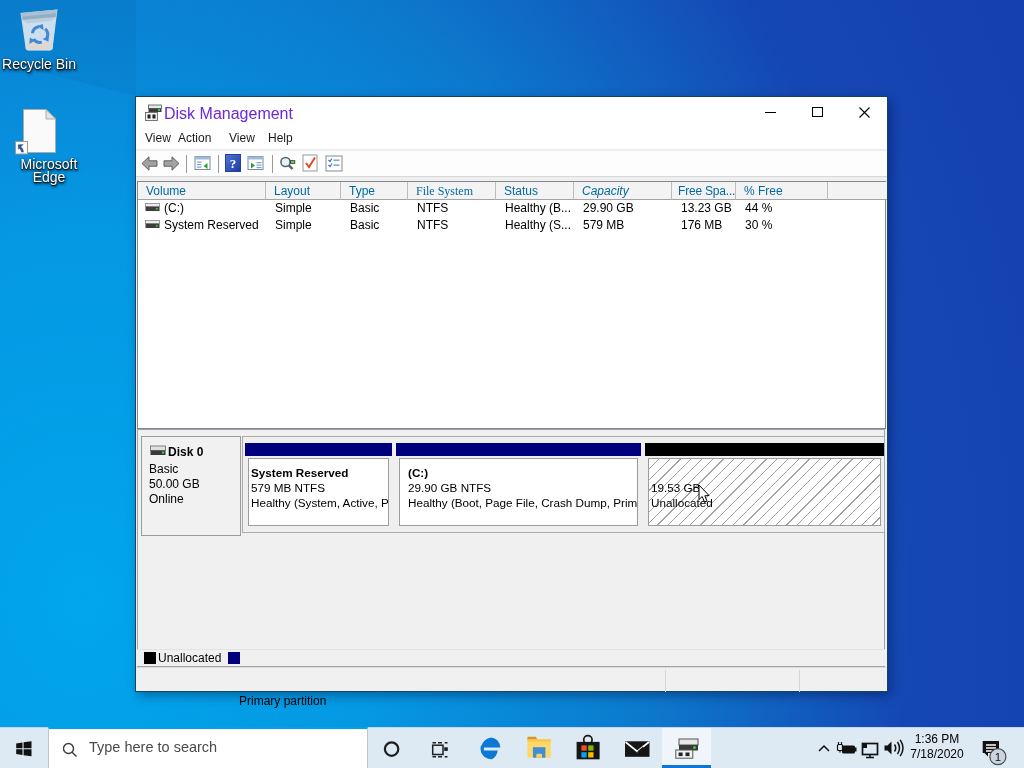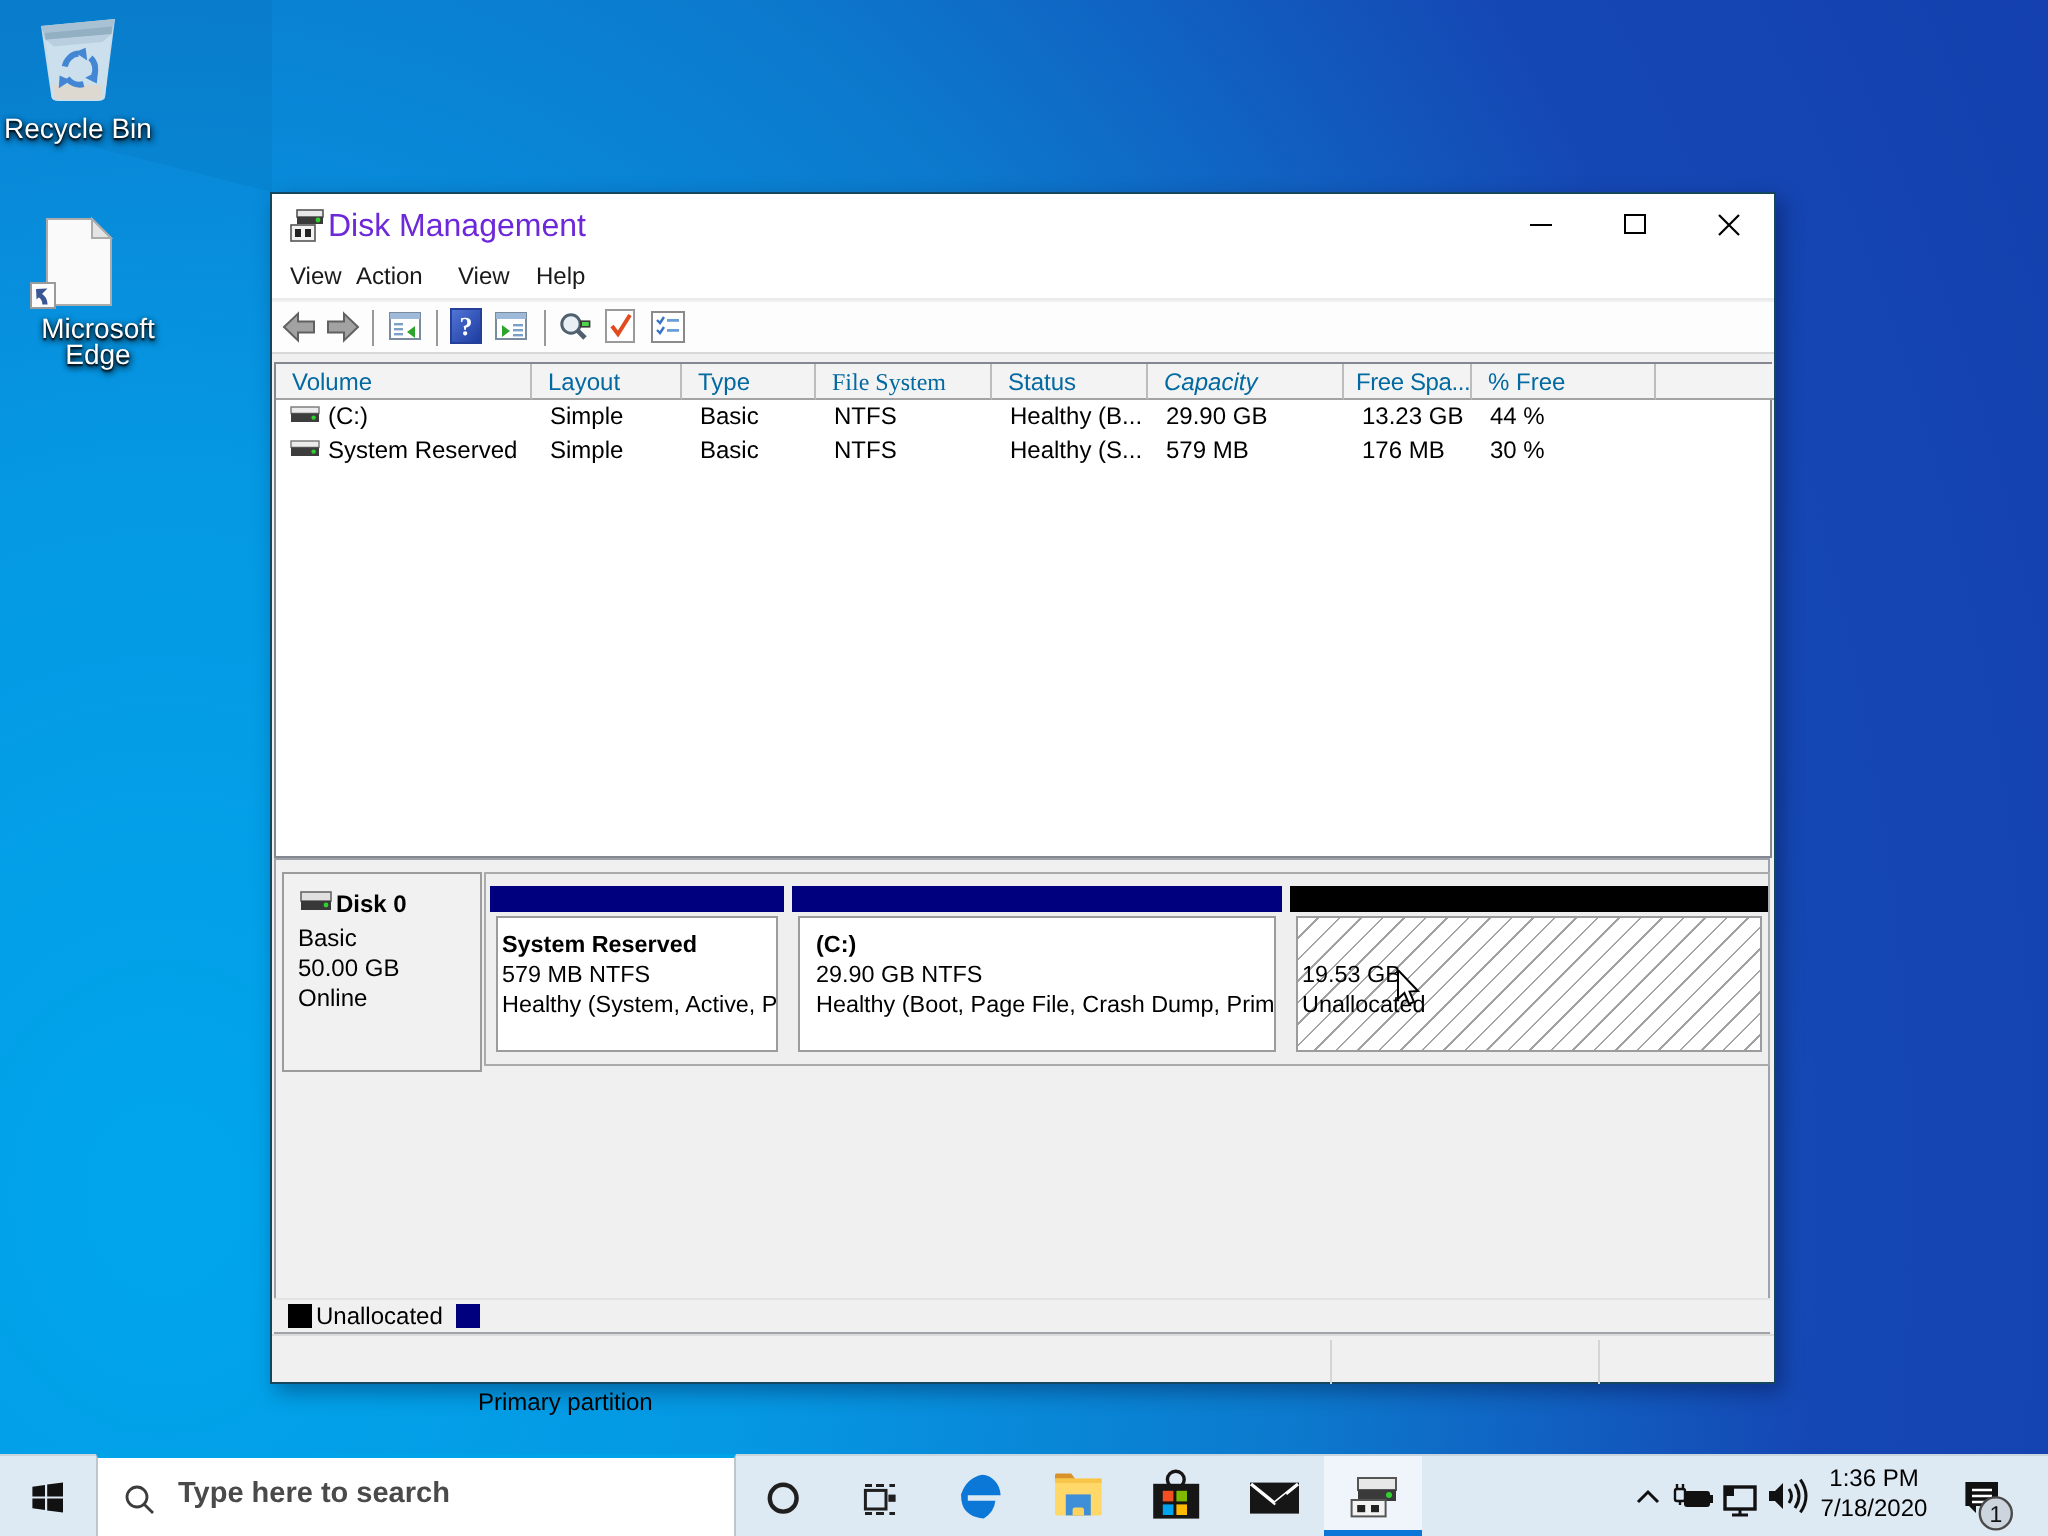--- a/index.html
+++ b/index.html
@@ -24,21 +24,21 @@
 
 #graphpane{position:absolute;left:1px;top:332px;width:748px;height:238px;background:#f0f0f0;border:1px solid #9fa3a9;}
 #diskbox{position:absolute;left:3px;top:6px;width:100px;height:100px;background:#f1f1f1;border:1px solid #9c9c9c;font-size:12px;}
 .pband{position:absolute;height:13px;left:0;right:0;top:0;}
 .pbody{position:absolute;left:3px;right:3px;top:15px;bottom:0;background:#fff;border:1px solid #9c9c9c;font-size:11.7px;line-height:15px;padding:6px 0 0 2px;white-space:nowrap;overflow:hidden;}
 
 #legend{position:absolute;left:1px;top:552px;width:748px;height:17px;background:#f0f0f0;border-top:1px solid #e3e3e3;font-size:12px;}
 #statusbar{position:absolute;left:0px;top:570px;width:751px;height:24px;background:#f0f0f0;border-top:1px solid #dcdcdc;}
 
 #taskbar{position:absolute;left:0;top:727px;width:1024px;height:41px;background:#dde9f3;border-top:1px solid #c9d5dd;}
-#searchbox{position:absolute;left:48px;top:-1px;width:320px;height:42px;background:#fff;border-top:2px solid #00a2e8;border-left:1px solid #bfc6cb;border-right:1px solid #bfc6cb;font-weight:bold;}
+#searchbox{position:absolute;left:48px;top:-1px;width:320px;height:42px;background:#fff;border-top:2px solid #00a2e8;border-left:1px solid #bfc6cb;border-right:1px solid #bfc6cb;}
 #searchbox .stxt{position:absolute;left:40px;top:10px;font-size:14.5px;color:#4a4a4a;}
 .trayico{position:absolute;top:0;height:41px;}
 #clock{position:absolute;left:905px;top:4px;width:64px;text-align:center;font-size:12px;color:#000;line-height:15px;}
 </style></head>
 <body>
 <div class="abs" style="left:0;top:0;width:136px;height:96px;background:rgba(8,35,80,0.055);clip-path:polygon(0 0,100% 0,100% 100%,0 64%);"></div>
 
 <svg class="abs" style="left:18px;top:8px;" width="42" height="44" viewBox="0 0 42 44">
   <path d="M2.5 5 L39.5 1.5 L34.5 40.5 Q34.2 42.5 30.5 42.5 L11.5 42.5 Q8 42.5 7.7 40.5 Z" fill="#c6dae9"></path>
   <path d="M5 11.8 L37.8 8.8 L34.5 40.5 Q34.2 42.3 30.5 42.3 L11.5 42.3 Q8.2 42.3 7.9 40.5 Z" fill="#ccdfec"></path>

